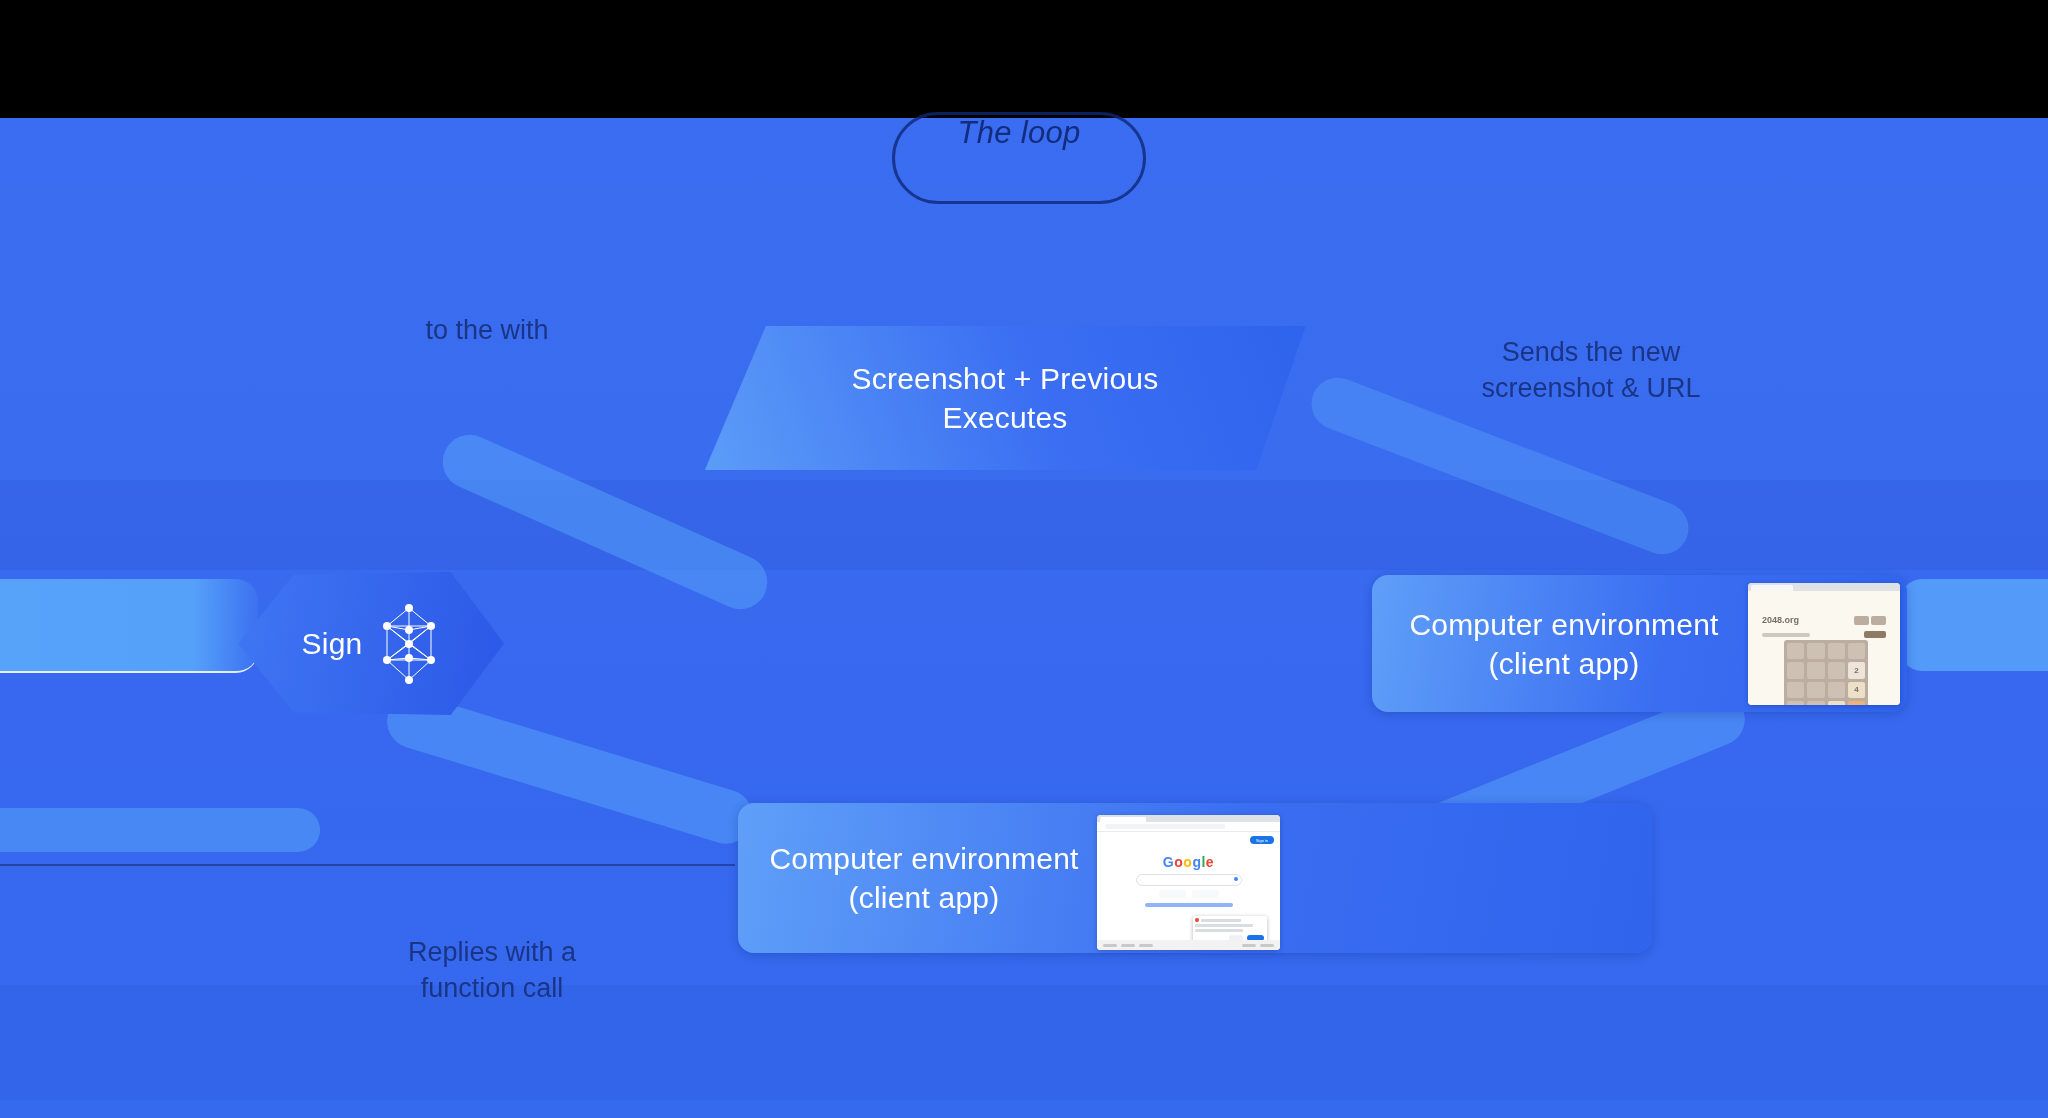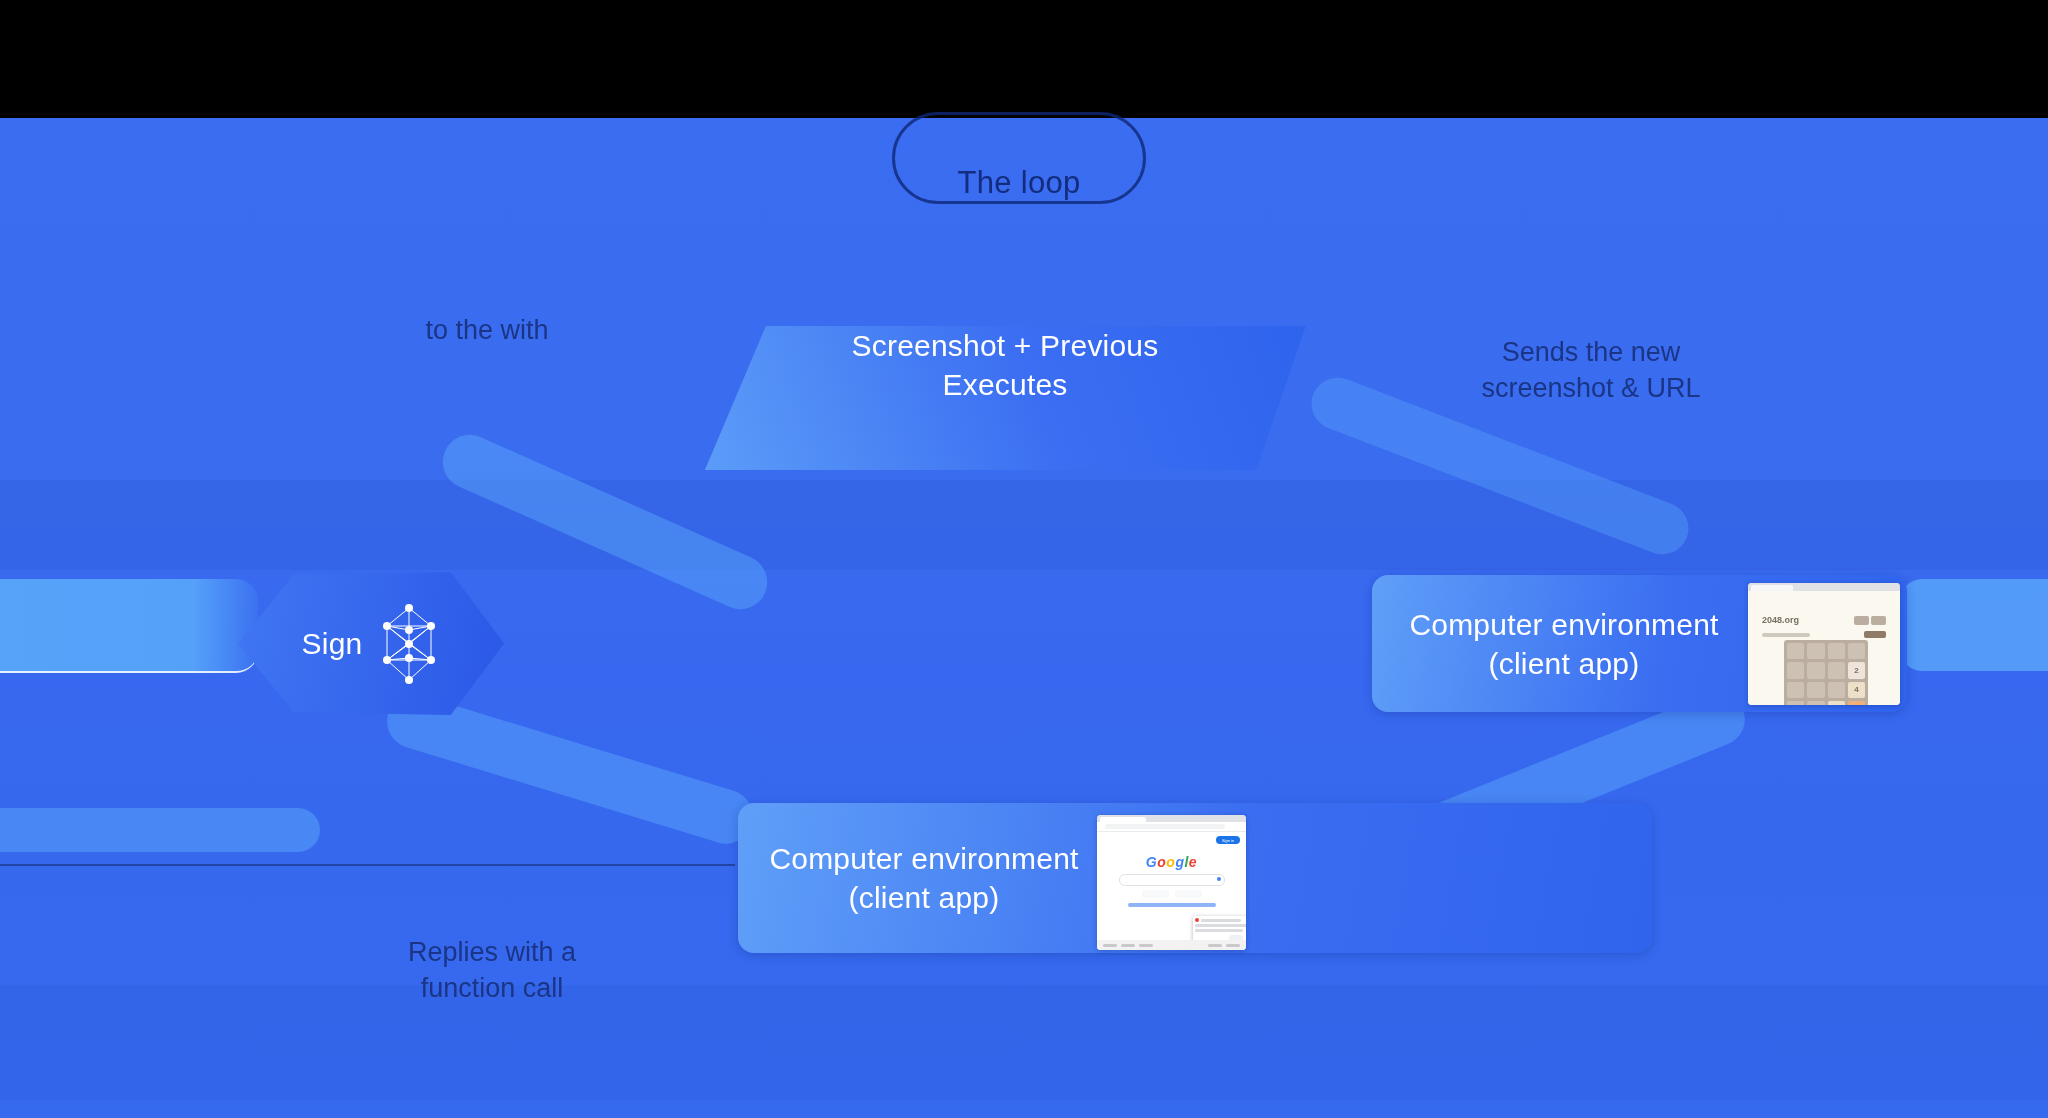--- a/index.html
+++ b/index.html
@@ -26,27 +26,27 @@
   #ribbon-bottom-right{left:1290px;top:770px;width:470px;height:54px;transform:rotate(-22deg);}
   #ribbon-right-trap{left:1300px;top:440px;width:400px;height:52px;transform:rotate(21deg);
     background:rgba(88,163,250,0.42);}
   #ribbon-right-out{left:1900px;top:579px;width:178px;height:92px;border-radius:22px 0 0 22px;
     background:rgba(88,163,250,0.85);}
   #ribbon-tail{left:1400px;top:922px;width:30px;height:20px;}
   #ribbon-tail .z1{position:absolute;left:4px;top:0;width:26px;height:7px;background:rgba(88,163,250,0.9);border-radius:3px;}
   #ribbon-tail .z2{position:absolute;left:0;top:10px;width:18px;height:7px;background:rgba(88,163,250,0.9);border-radius:3px;}
   
   #title-pill{left:892px;top:112px;width:248px;height:86px;border:3px solid rgba(15,40,120,0.8);
-    border-radius:46px;display:flex;align-items:flex-end;justify-content:center;
-    color:#132c7e;font-size:31px;font-weight:500;letter-spacing:0.3px;}
+    border-radius:46px;display:flex;align-items:flex-start;justify-content:center;
+    color:#132c7e;font-size:31px;font-weight:500;letter-spacing:0.3px;font-style:italic;}
   
   #trapezoid{left:700px;top:326px;width:610px;height:144px;
     clip-path:polygon(10.8% 0,99.3% 0,91.2% 100%,0.8% 100%);
     background:linear-gradient(70deg,#5c9df8 0%,#3b6ef2 55%,#2e63ed 100%);
-    display:flex;align-items:flex-start;justify-content:center;text-align:center;
+    display:flex;align-items:center;justify-content:center;text-align:center;
     color:#fff;font-size:30px;line-height:1.3;letter-spacing:0.2px;}
   
   #model{left:238px;top:572px;width:266px;height:143px;
     clip-path:polygon(0 50%,21% 2%,80% 0,100% 50%,80% 100%,21% 98%);
     background:linear-gradient(100deg,#4076f3 0%,#2b58e7 100%);
     display:flex;align-items:center;justify-content:center;gap:16px;
     color:#fff;font-size:30px;letter-spacing:0.2px;}
   
   .env-box{border-radius:16px;background:linear-gradient(100deg,#5f9ff8 0%,#3a6df1 55%,#3064ed 100%);
     box-shadow:0 2px 10px rgba(10,30,110,0.25);color:#fff;}
@@ -78,21 +78,21 @@
   #g2048-grid{width:84px;height:80px;margin:1px auto 0 28px;background:#bbada0;border-radius:3px;
     padding:3px;box-sizing:border-box;display:grid;grid-template-columns:repeat(4,1fr);
     grid-template-rows:repeat(4,1fr);gap:3px;}
   #g2048-grid .cell{background:#cdc1b4;border-radius:2px;display:flex;align-items:center;justify-content:center;
     font-size:8px;font-weight:bold;color:#776e65;}
   #g2048-grid .t2{background:#eee4da;}
   #g2048-grid .t4{background:#ede0c8;}
   #g2048-grid .t8{background:#f2b179;color:#fff;}
   .gray-bar{height:3px;background:#d6d0c6;border-radius:2px;}
   
-  #shot-google{left:359px;top:12px;width:149px;height:135px;font-style:italic;}
+  #shot-google{left:359px;top:12px;width:183px;height:135px;}
   #shot-google .tabbar{height:7px;background:#dee1e6;position:relative;}
   #shot-google .tabbar .tab{position:absolute;left:3px;top:2px;width:46px;height:5px;background:#fff;border-radius:2px 2px 0 0;}
   #shot-google .addrbar{height:9px;background:#fff;border-bottom:1px solid #ebebeb;position:relative;}
   #shot-google .addrbar .pill{position:absolute;left:8px;top:2px;width:120px;height:5px;background:#f1f3f4;border-radius:3px;}
   #shot-google .gpage{position:relative;height:118px;background:#fff;}
   #gsignin{position:absolute;right:6px;top:4px;width:24px;height:8px;background:#1a73e8;border-radius:4px;
     color:#fff;font-size:4px;display:flex;align-items:center;justify-content:center;}
   #glogo{position:absolute;left:0;right:0;top:22px;text-align:center;font-size:14px;font-weight:bold;letter-spacing:0.5px;}
   #gsearch{position:absolute;left:50%;top:42px;transform:translateX(-50%);width:104px;height:10px;
     border:1px solid #dfe1e5;border-radius:6px;background:#fff;}

